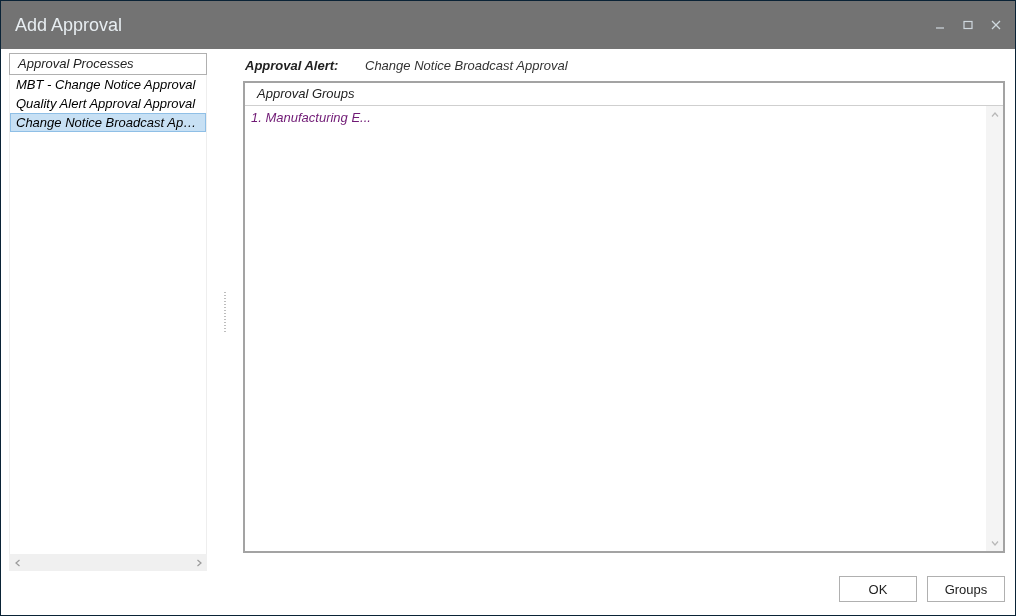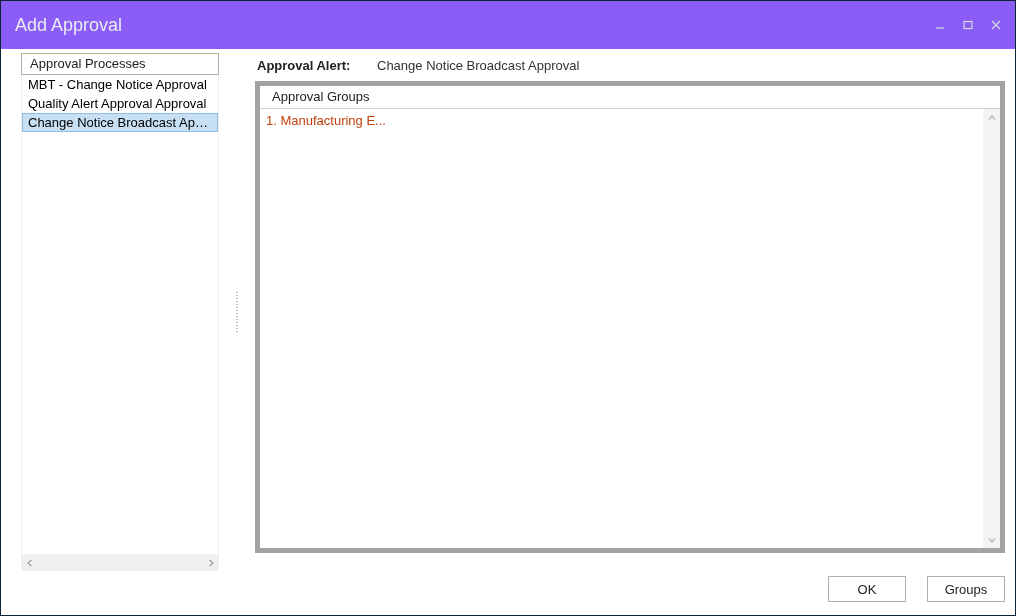--- a/index.html
+++ b/index.html
@@ -10,21 +10,21 @@
     color: #222;
   }
   .window {
     width: 1016px; height: 616px;
     background: #ffffff;
     display: flex;
     flex-direction: column;
     border: 1px solid #0a2336;
   }
   .titlebar {
-    background: #8b5cf6;
+    background: #737373;
     color: #e8eef2;
     height: 48px;
     display: flex;
     align-items: center;
     padding: 0 12px 0 14px;
     flex-shrink: 0;
   }
   .titlebar .title {
     font-size: 18px;
     font-weight: 300;
@@ -40,23 +40,24 @@
     display: inline-flex;
     align-items: center; justify-content: center;
     color: #cfd8de;
     font-size: 12px;
     cursor: pointer;
   }
 
   .body {
     flex: 1;
     display: flex;
-    padding: 4px 8px 0 20px;
+    padding: 4px 8px 0 8px;
     gap: 14px;
     min-height: 0;
+    font-style: italic;
   }
 
   .left-panel {
     width: 198px;
     flex-shrink: 0;
     display: flex;
     flex-direction: column;
     min-height: 0;
   }
   .left-header {
@@ -133,40 +134,40 @@
   .detail-row {
     display: flex;
     gap: 8px;
     line-height: 18px;
   }
   .detail-row .lbl { font-weight: 600; min-width: 112px; }
   .detail-row .val { color: #333; }
 
   .groups-box {
     flex: 1;
-    border: 5px solid #a3a3a3;
+    border: 2px solid #a3a3a3;
     display: flex;
     flex-direction: column;
     min-height: 0;
     margin-bottom: 18px;
   }
   .groups-header {
     padding: 3px 12px 4px 12px;
     border-bottom: 1px solid #cfcfcf;
     font-size: 13px;
   }
   .groups-body {
     flex: 1;
     position: relative;
     overflow: hidden;
   }
   .group-item {
     padding: 4px 6px 4px 6px;
     font-size: 13px;
-    color: #c2410c;
+    color: #701a75;
   }
   .vscroll {
     position: absolute;
     right: 0; top: 0; bottom: 0;
     width: 17px;
     background: #f4f4f4;
     display: flex;
     flex-direction: column;
     align-items: center;
   }
@@ -177,21 +178,21 @@
     font-size: 10px;
   }
   .vscroll .track { flex: 1; }
 
   .footer {
     height: 44px;
     flex-shrink: 0;
     display: flex;
     justify-content: flex-end;
     align-items: center;
-    gap: 21px;
+    gap: 10px;
     padding: 0 10px 8px 0;
   }
   .btn {
     min-width: 78px;
     height: 26px;
     border: 1px solid #b0b0b0;
     background: #fff;
     font-size: 13px;
     color: #222;
     cursor: pointer;

